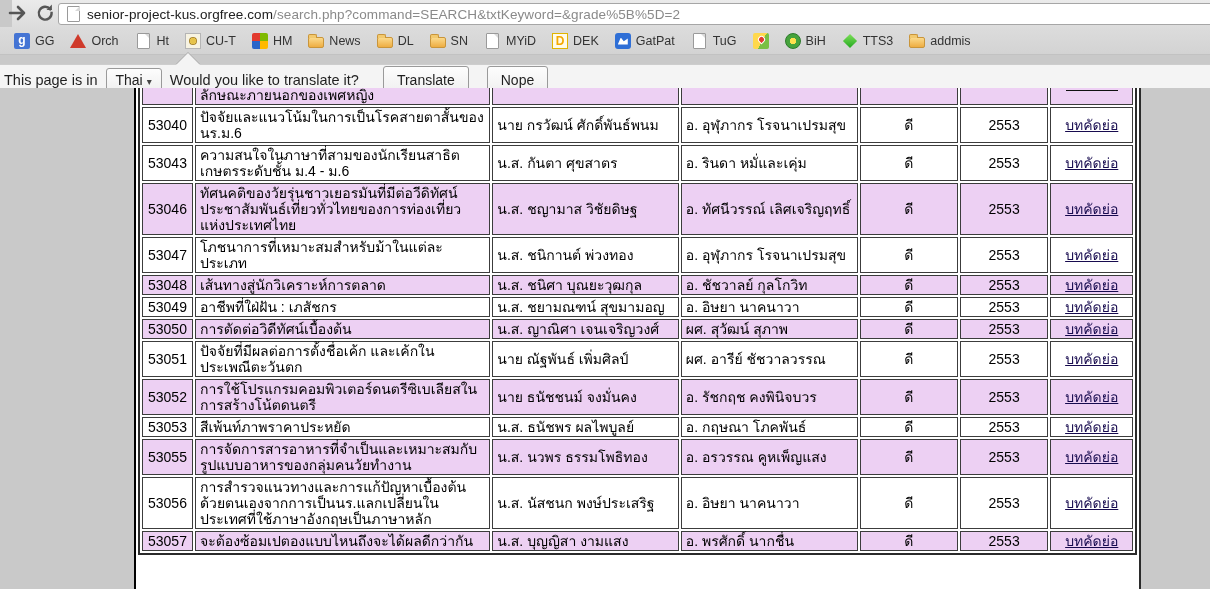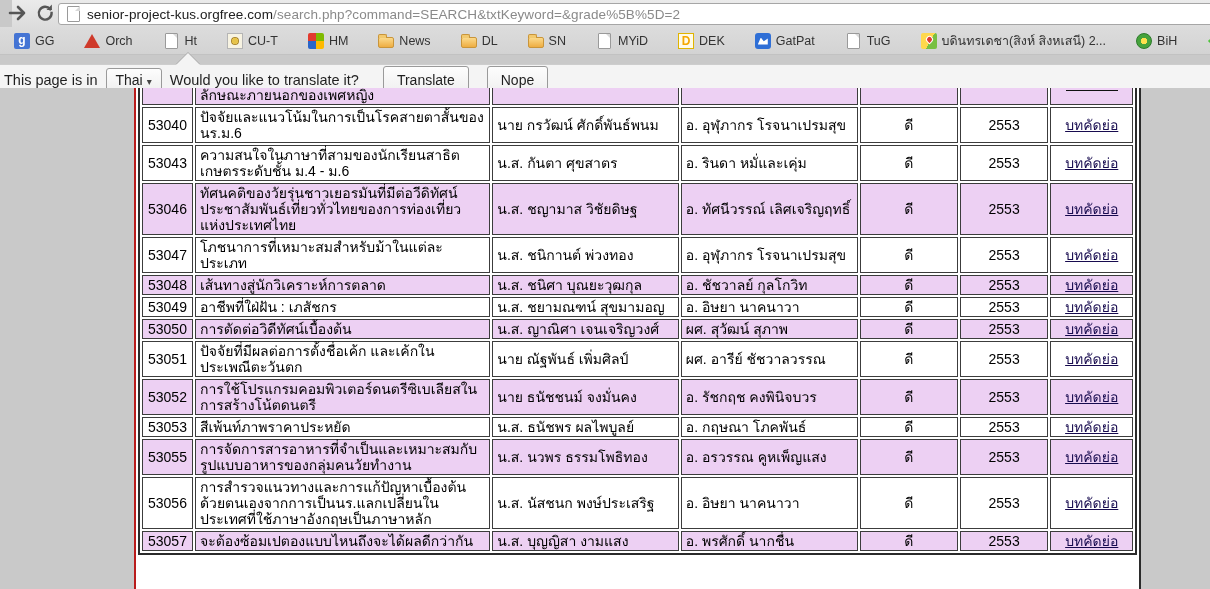--- a/index.html
+++ b/index.html
@@ -28,21 +28,21 @@
   .url .path{color:#8a8a8a;}
   
   .pageglyph{position:relative;width:11px;height:14px;background:#fff;border:1px solid #9a9a9a;border-radius:1px;flex:none;}
   .pageglyph::after{content:"";position:absolute;top:-1px;right:-1px;width:0;height:0;
     border-bottom:5px solid transparent;border-right:5px solid #d9d9d9;transform:rotate(90deg);}
   
   .bookmarks{
     position:absolute;top:27px;left:0;width:100%;height:28px;
     background:linear-gradient(#dcdcdc,#d3d3d3);
     border-bottom:1px solid #c2c2c2;box-sizing:border-box;
-    display:flex;align-items:center;padding-left:8px;gap:18px;overflow:hidden;
+    display:flex;align-items:center;padding-left:8px;gap:4px;overflow:hidden;
   }
   .bm-item{display:flex;align-items:center;gap:5px;padding:2px 6px;border-radius:2px;cursor:pointer;flex:none;}
   .bm-label{font-size:12.5px;color:#333;white-space:nowrap;}
   .bm-icon{width:16px;height:16px;position:relative;flex:none;display:block;}
   .i-google{background:#4474d4;border-radius:2px;}
   .i-google::after{content:"g";display:block;text-align:center;color:#fff;font-weight:bold;font-size:12px;line-height:15px;}
   .i-orch-pennant{width:0;height:0;border-left:8px solid transparent;border-right:8px solid transparent;border-bottom:14px solid #cf3a2b;margin-top:1px;}
   .i-page{width:11px;height:14px;background:#fff;border:1px solid #9a9a9a;border-radius:1px;margin:0 2px;}
   .i-page::after{content:"";position:absolute;top:0;right:0;width:0;height:0;border-top:4px solid #d9d9d9;border-left:4px solid transparent;}
   .i-cu-emblem{background:#f7f3e2;border:1px solid #b5b5b5;box-sizing:border-box;}
@@ -80,21 +80,21 @@
   .btn{
     border:1px solid #9a9a9a;border-radius:3px;background:linear-gradient(#fdfdfd,#efefef);
     padding:5px 13px;font-size:14px;color:#1f1f1f;cursor:pointer;white-space:nowrap;
   }
   .btn-translate{margin-left:24px;}
   .btn-nope{margin-left:18px;text-align:right;}
   
   .page-area{position:absolute;top:88px;left:0;right:0;bottom:0;background:#c9c9c9;}
   .content-column{
     position:absolute;left:134px;top:0;bottom:0;width:1007px;box-sizing:border-box;
-    background:#fff;border-left:2px solid #b91c1c;border-right:2px solid #2b2b2b;
+    background:#fff;border-left:2px solid #000000;border-right:2px solid #2b2b2b;
     overflow:hidden;
   }
   .table-clip{margin-top:-7px;}
   table.results{
     width:calc(100% - 4px);margin:0 2px;table-layout:fixed;
     border-collapse:separate;border-spacing:2px;
     border:2px solid #2b2b2b;background:#fff;
   }
   table.results td{
     border:1px solid #3c3c3c;padding:1px 4px;font-size:14px;line-height:16px;
@@ -176,21 +176,20 @@
     <div class="bm-item">
     <span class="bm-icon i-gatpat"></span>
     <span class="bm-label">GatPat</span>
   </div>
     <div class="bm-item">
     <span class="bm-icon i-page"></span>
     <span class="bm-label">TuG</span>
   </div>
     <div class="bm-item">
     <span class="bm-icon i-map-pin"></span>
-    <span class="bm-label">บดินทรเดชา(สิงห์ สิงหเสนี) 2...</span>
   </div>
     <div class="bm-item">
     <span class="bm-icon i-bih"></span>
     <span class="bm-label">BiH</span>
   </div>
     <div class="bm-item">
     <span class="bm-icon i-tts3-diamond"></span>
     <span class="bm-label">TTS3</span>
   </div>
     <div class="bm-item">

